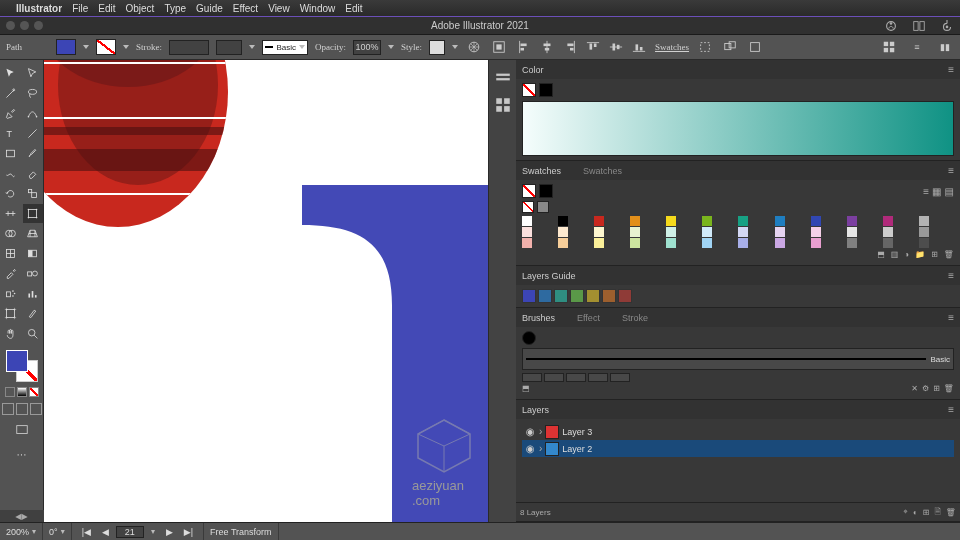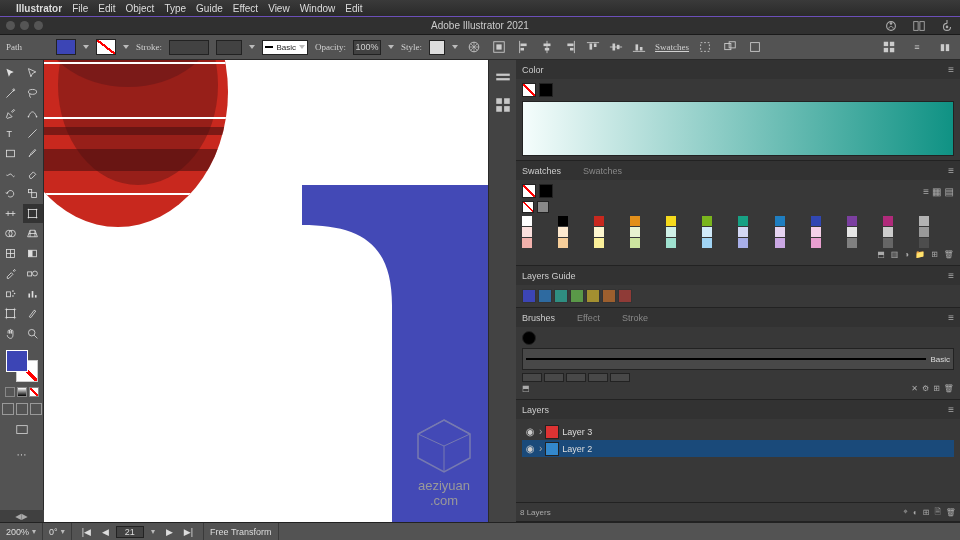--- a/index.html
+++ b/index.html
@@ -69,21 +69,21 @@
   .red-art{position:absolute;left:-34px;top:-48px;width:220px;height:270px;border-radius:50%;background:#c8281e;overflow:hidden;}
   .red-dark{position:absolute;left:50px;top:28px;width:160px;height:200px;border-radius:50%;background:rgba(90,20,20,0.45);}
   .red-dark2{position:absolute;left:30px;top:-10px;width:180px;height:140px;border-radius:50%;background:rgba(110,24,28,0.55);}
   .red-stripe{position:absolute;left:-20px;height:8px;width:260px;background:rgba(75,15,15,0.6);}
   .red-line{position:absolute;left:-20px;height:2px;width:260px;background:#fff;}
 
   
   .blue-shape{position:absolute; left:260px; top:180px;}
 
   
-  .hex{position:absolute;right:12px;bottom:14px;color:#999;text-align:center;font-size:13px;line-height:1.1;}
+  .hex{position:absolute;right:12px;bottom:14px;color:#999;text-align:left;font-size:13px;line-height:1.1;}
   .hex svg{opacity:0.5;}
   .tabstrip{ width:28px; background:#434343; border-left:1px solid #2a2a2a; display:flex; flex-direction:column; gap:10px; padding:8px 0; align-items:center;}
   .tabstrip .ic{width:18px;height:18px;color:#c8c8c8;display:flex;align-items:center;justify-content:center;}
   .panels{ flex:1; background:#383838; display:flex; flex-direction:column;}
   .panel{ border-bottom:1px solid #222;}
   .panel-head{ height:19px; background:#323232; display:flex; align-items:center; padding:0 6px; gap:22px; font-size:9px; color:#ccc;}
   .panel-head .tab{color:#ccc;}
   .panel-head .tab.dim{color:#888;}
   .panel-head .menu{margin-left:auto;color:#aaa;font-size:10px;}
   .panel-body{ padding:4px 6px;}

